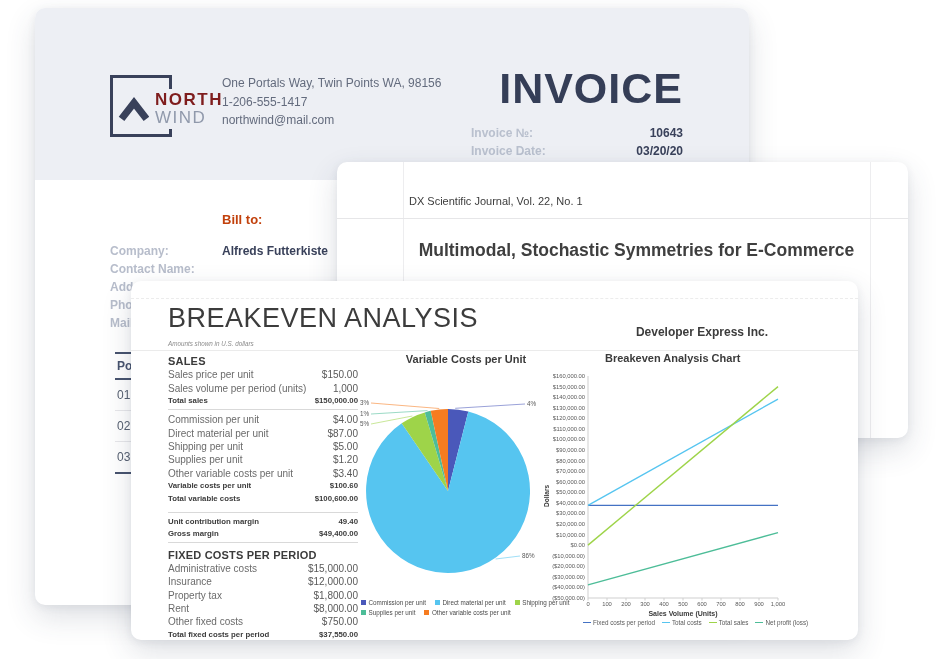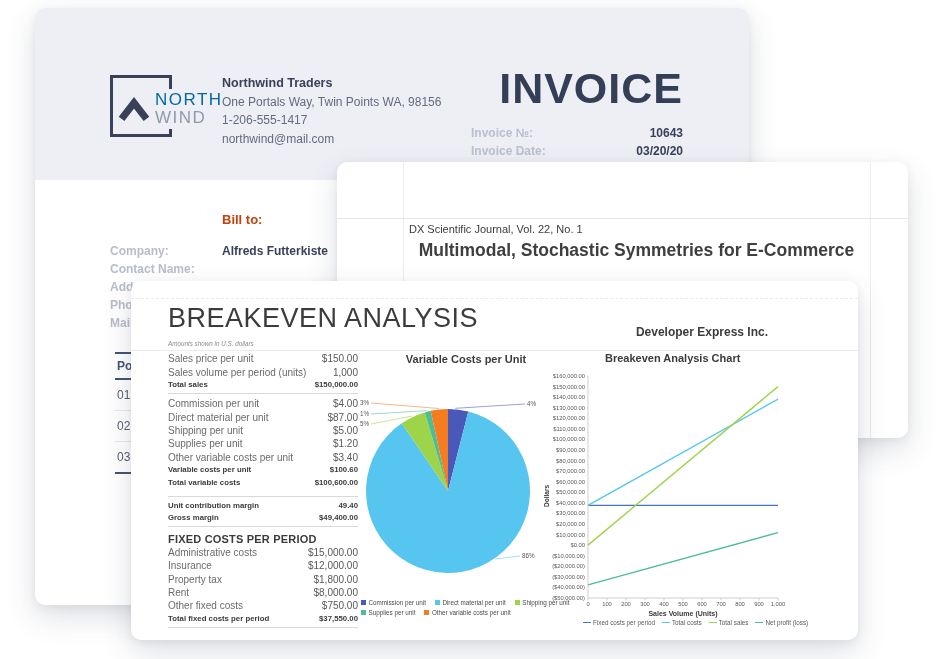--- a/index.html
+++ b/index.html
@@ -8,21 +8,21 @@
   .card{position:absolute;background:#fff;border-radius:10px;
         box-shadow:0 12px 30px rgba(50,62,90,.16),0 2px 8px rgba(50,62,90,.08);}
 
   
   .invoice{left:35px;top:8px;width:714px;height:597px;z-index:1;overflow:hidden;}
   .inv-band{position:absolute;left:0;top:0;right:0;height:172px;background:#edeff4;}
   .logo{position:absolute;left:75px;top:67px;width:62px;height:62px;border:3px solid #39415a;}
   .logo svg{position:absolute;left:5px;top:19px;}
   .logo-text{position:absolute;left:36px;top:11px;background:#edeff4;padding:2px 3px 2px 6px;
              font-size:17px;line-height:18px;letter-spacing:1.5px;white-space:nowrap;}
-  .logo-l1{font-weight:normal;color:#0369a1;}
+  .logo-l1{font-weight:bold;color:#7f1d1d;}
   .logo-l2{color:#9099ab;}
   .sender{position:absolute;left:187px;top:66px;font-size:12px;color:#636b7d;line-height:18.5px;}
   .sender-name{font-size:12.5px;font-weight:bold;color:#39415a;}
   .inv-title{position:absolute;top:56px;right:66px;font-size:43px;font-weight:800;
              color:#353e57;letter-spacing:1px;}
   .inv-meta{position:absolute;top:116px;right:66px;}
   .meta-row{display:flex;justify-content:flex-end;line-height:18px;font-size:12px;font-weight:bold;}
   .meta-label{color:#b9c0ce;width:130px;text-align:left;}
   .meta-value{color:#39415a;width:82px;text-align:right;}
   .billto-head{position:absolute;left:187px;top:204px;font-size:13px;font-weight:bold;color:#c2410c;}
@@ -33,21 +33,21 @@
   .pos-table{position:absolute;left:80px;top:344px;width:215px;border-top:2px solid #47536e;}
   .pos-head{font-size:12px;font-weight:bold;color:#47536e;padding:5px 2px;border-bottom:2px solid #47536e;}
   .pos-row{font-size:12px;color:#555f70;padding:8px 2px;border-bottom:1px solid #e7e7ea;}
   .pos-row:last-child{border-bottom:2px solid #47536e;}
 
   
   .paper{left:337px;top:162px;width:571px;height:276px;z-index:2;overflow:hidden;}
   .paper-v1{position:absolute;top:0;bottom:0;left:66px;width:1px;background:#ededef;}
   .paper-v2{position:absolute;top:0;bottom:0;left:533px;width:1px;background:#ededef;}
   .paper-h1{position:absolute;left:0;right:0;top:56px;height:1px;background:#e6e6e8;}
-  .paper-journal{position:absolute;left:72px;top:33px;font-size:11px;color:#3c3c3c;margin-top:28px;}
+  .paper-journal{position:absolute;left:72px;top:33px;font-size:11px;color:#3c3c3c;}
   .paper-title{position:absolute;left:66px;right:38px;top:78px;text-align:center;
                font-size:17.5px;font-weight:bold;color:#3f3f3f;}
 
   
   .sheet{left:131px;top:281px;width:727px;height:359px;z-index:3;overflow:hidden;}
   .sh-dotline{position:absolute;left:0;right:0;top:17px;border-top:1px dashed #ececec;}
   .sh-title{position:absolute;left:37px;top:22px;font-size:27px;color:#3c3c3c;letter-spacing:.5px;}
   .sh-company{position:absolute;top:44px;right:90px;font-size:12px;font-weight:bold;color:#3c3c3c;}
   .sh-note{position:absolute;left:37px;top:59px;font-size:6.3px;font-style:italic;color:#8b8b8b;}
   .sh-topline{position:absolute;left:0;right:0;top:69px;height:1px;background:#ebebeb;}
@@ -86,21 +86,20 @@
         <svg width="32" height="26" viewBox="0 0 36 26">
           <polyline points="4,23 18,5 32,23" fill="none" stroke="#39415a" stroke-width="8"></polyline>
         </svg>
       </span>
       <div class="logo-text">
         <div class="logo-l1">NORTH</div>
         <div class="logo-l2">WIND</div>
       </div>
     </div>
     <div class="sender">
-      <div class="sender-name">Northwind Traders</div>
       <div>One Portals Way, Twin Points WA, 98156</div>
       <div>1-206-555-1417</div>
       <div>northwind@mail.com</div>
     </div>
     <div class="inv-title">INVOICE</div>
     <div class="inv-meta" id="inv-meta">
         <div class="meta-row">
           <span class="meta-label">Invoice №:</span>
           <span class="meta-value">10643</span>
         </div>
@@ -150,20 +149,23 @@
     <div class="paper-title">Multimodal, Stochastic Symmetries for E-Commerce</div>
   </section>
 
   <section class="card sheet">
     <div class="sh-dotline"></div>
     <div class="sh-title">BREAKEVEN ANALYSIS</div>
     <div class="sh-company">Developer Express Inc.</div>
     <div class="sh-note">Amounts shown in U.S. dollars</div>
     <div class="sh-topline"></div>
     <div class="sheet-rows" id="sheet-rows">
+        <div class="sh-row sh-head">
+          <span class="sh-lab">SALES</span>
+        </div>
         <div class="sh-row sh-r">
           <span class="sh-lab">Sales price per unit</span>
           <span class="sh-val">$150.00</span>
         </div>
         <div class="sh-row sh-r">
           <span class="sh-lab">Sales volume per period (units)</span>
           <span class="sh-val">1,000</span>
         </div>
         <div class="sh-row sh-b">
           <span class="sh-lab">Total sales</span>

